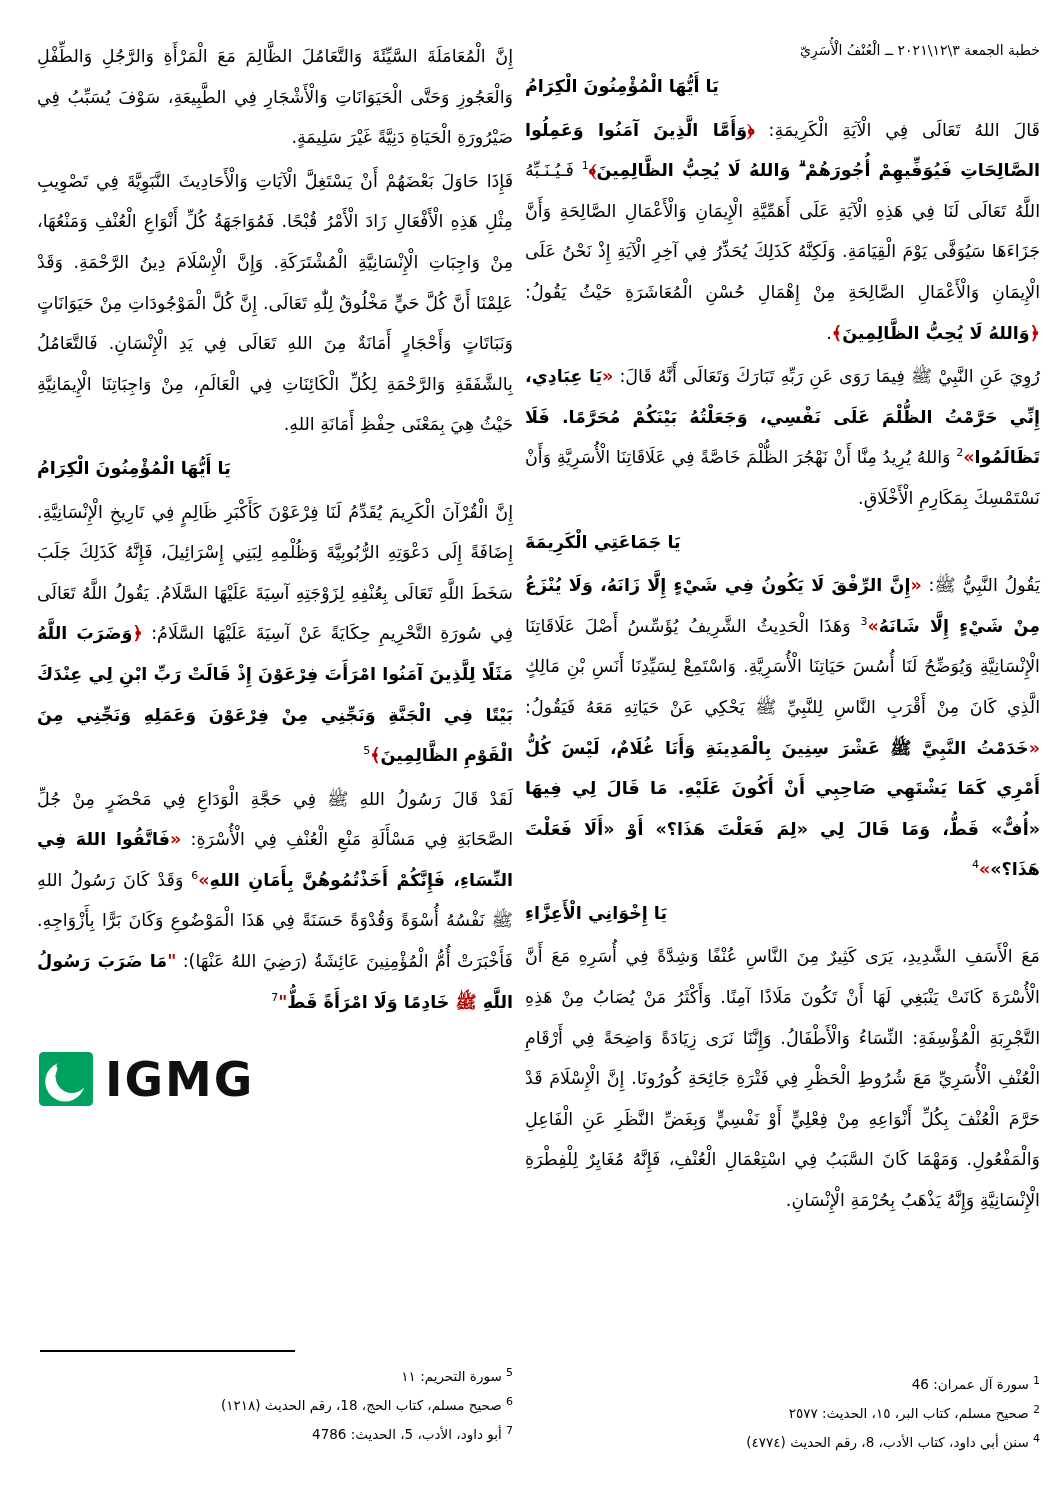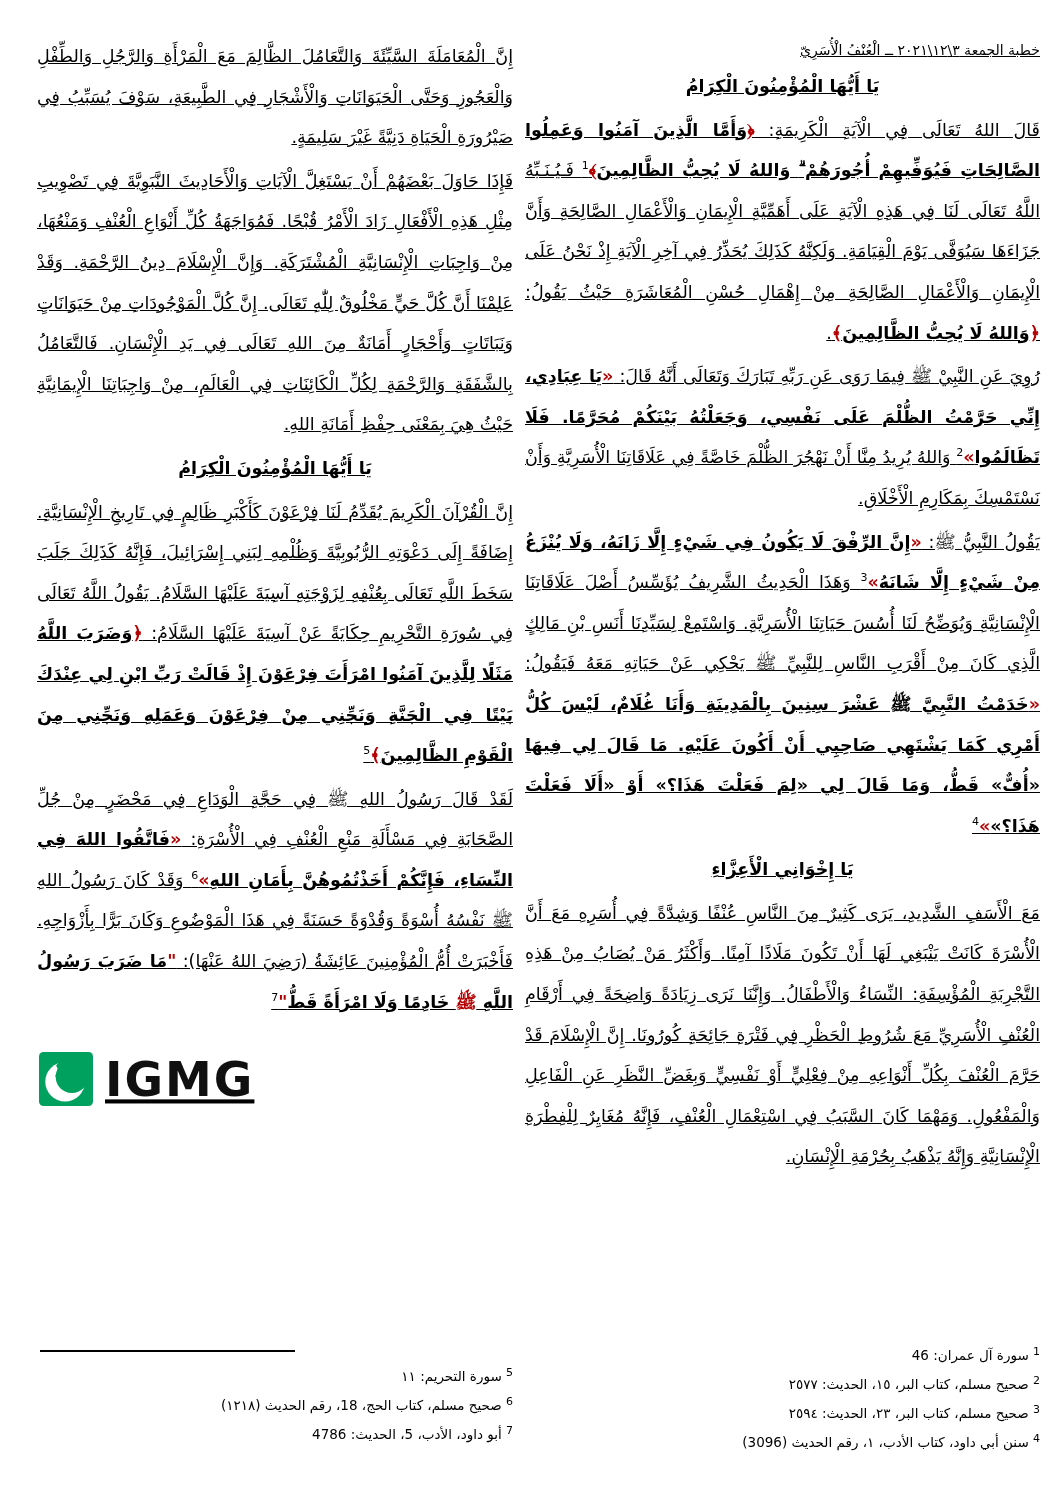--- a/index.html
+++ b/index.html
@@ -13,39 +13,39 @@
     color:#000;
     direction:rtl;
   }
   .columns{
     display:flex;
     direction:rtl;
     gap:12px;
     padding:36px 18px 0 37px;
     box-sizing:border-box;
   }
-  .col{flex:none;text-decoration:underline;}
+  .col{flex:none;}
   .col-right{width:515px;}
   .col-left{width:476px;}
   .doc-header{
     font-size:14px;
     line-height:2.0;
     text-align:right;
     margin-bottom:2px;
     white-space:nowrap;
   }
   .col-content p{
     margin:0 0 3px 0;
     font-size:17.5px;
     line-height:2.32;
     text-align:justify;
   }
   .col-content p.heading{
     font-weight:bold;
-    text-align:center;
+    text-align:left;
   }
   .s-n{font-weight:normal;}
   .s-b{font-weight:bold;}
   .s-r{color:var(--accent-red,#b40000);font-weight:bold;}
   .s-rb{color:var(--accent-red,#b40000);font-weight:bold;}
   sup.fn-ref, .fn sup{
     font-size:11px;
     line-height:0;
     vertical-align:super;
   }
@@ -100,20 +100,21 @@
 <div class="page" style="--accent-red: #b40000;">
 
   <div class="columns">
 
     <div class="col col-right">
       <div class="doc-header">خطبة الجمعة ٣\١٢\٢٠٢١ ــ الْعُنْفُ الْأُسَرِيّ</div>
       <div class="col-content">
           <p class="heading"><span class="s-b">يَا أَيُّهَا الْمُؤْمِنُونَ الْكِرَامُ</span></p>
           <p class="para"><span class="s-n">قَالَ اللهُ تَعَالَى فِي الْآيَةِ الْكَرِيمَةِ: </span><span class="s-r">﴿</span><span class="s-b">وَأَمَّا الَّذِينَ آمَنُوا وَعَمِلُوا الصَّالِحَاتِ فَيُوَفِّيهِمْ أُجُورَهُمْ </span><span class="s-r">ۗ</span><span class="s-b"> وَاللهُ لَا يُحِبُّ الظَّالِمِينَ</span><span class="s-r">﴾</span><sup class="fn-ref">1</sup><span class="s-n"> فَـيُـنَـبِّهُ اللَّهُ تَعَالَى لَنَا فِي هَذِهِ الْآيَةِ عَلَى أَهَمِّيَّةِ الْإِيمَانِ وَالْأَعْمَالِ الصَّالِحَةِ وَأَنَّ جَزَاءَهَا سَيُوَفَّى يَوْمَ الْقِيَامَةِ. وَلَكِنَّهُ كَذَلِكَ يُحَذِّرُ فِي آخِرِ الْآيَةِ إِذْ نَحْنُ عَلَى الْإِيمَانِ وَالْأَعْمَالِ الصَّالِحَةِ مِنْ إِهْمَالِ حُسْنِ الْمُعَاشَرَةِ حَيْثُ يَقُولُ: </span><span class="s-r">﴿</span><span class="s-b">وَاللهُ لَا يُحِبُّ الظَّالِمِينَ</span><span class="s-r">﴾</span><span class="s-n">.</span></p>
           <p class="para"><span class="s-n">رُوِيَ عَنِ النَّبِيْ ﷺ فِيمَا رَوَى عَنِ رَبِّهِ تَبَارَكَ وَتَعَالَى أَنَّهُ قَالَ: </span><span class="s-r">«</span><span class="s-b">يَا عِبَادِي، إِنِّي حَرَّمْتُ الظُّلْمَ عَلَى نَفْسِي، وَجَعَلْتُهُ بَيْنَكُمْ مُحَرَّمًا. فَلَا تَظَالَمُوا</span><span class="s-r">»</span><sup class="fn-ref">2</sup><span class="s-n"> وَاللهُ يُرِيدُ مِنَّا أَنْ نَهْجُرَ الظُّلْمَ خَاصَّةً فِي عَلَاقَاتِنَا الْأُسَرِيَّةِ وَأَنْ نَسْتَمْسِكَ بِمَكَارِمِ الْأَخْلَاقِ.</span></p>
+          <p class="heading"><span class="s-b">يَا جَمَاعَتِي الْكَرِيمَةَ</span></p>
           <p class="para"><span class="s-n">يَقُولُ النَّبِيُّ ﷺ: </span><span class="s-r">«</span><span class="s-b">إِنَّ الرِّفْقَ لَا يَكُونُ فِي شَيْءٍ إِلَّا زَانَهُ، وَلَا يُنْزَعُ مِنْ شَيْءٍ إِلَّا شَانَهُ</span><span class="s-r">»</span><sup class="fn-ref">3</sup><span class="s-n"> وَهَذَا الْحَدِيثُ الشَّرِيفُ يُؤَسِّسُ أَصْلَ عَلَاقَاتِنَا الْإِنْسَانِيَّةِ وَيُوَضِّحُ لَنَا أُسُسَ حَيَاتِنَا الْأُسَرِيَّةِ. وَاسْتَمِعْ لِسَيِّدِنَا أَنَسِ بْنِ مَالِكٍ الَّذِي كَانَ مِنْ أَقْرَبِ النَّاسِ لِلنَّبِيِّ ﷺ يَحْكِي عَنْ حَيَاتِهِ مَعَهُ فَيَقُولُ: </span><span class="s-r">«</span><span class="s-b">خَدَمْتُ النَّبِيَّ ﷺ عَشْرَ سِنِينَ بِالْمَدِينَةِ وَأَنَا غُلَامٌ، لَيْسَ كُلُّ أَمْرِي كَمَا يَشْتَهِي صَاحِبِي أَنْ أَكُونَ عَلَيْهِ. مَا قَالَ لِي فِيهَا «أُفٌّ» قَطُّ، وَمَا قَالَ لِي «لِمَ فَعَلْتَ هَذَا؟» أَوْ «أَلَا فَعَلْتَ هَذَا؟»</span><span class="s-r">»</span><sup class="fn-ref">4</sup></p>
           <p class="heading"><span class="s-b">يَا إِخْوَانِي الْأَعِزَّاءِ</span></p>
           <p class="para"><span class="s-n">مَعَ الْأَسَفِ الشَّدِيدِ، يَرَى كَثِيرٌ مِنَ النَّاسِ عُنْفًا وَشِدَّةً فِي أُسَرِهِ مَعَ أَنَّ الْأُسْرَةَ كَانَتْ يَنْبَغِي لَهَا أَنْ تَكُونَ مَلَاذًا آمِنًا. وَأَكْثَرُ مَنْ يُصَابُ مِنْ هَذِهِ التَّجْرِبَةِ الْمُؤْسِفَةِ: النِّسَاءُ وَالْأَطْفَالُ. وَإِنَّنَا نَرَى زِيَادَةً وَاضِحَةً فِي أَرْقَامِ الْعُنْفِ الْأُسَرِيِّ مَعَ شُرُوطِ الْحَظْرِ فِي فَتْرَةِ جَائِحَةِ كُورُونَا. إِنَّ الْإِسْلَامَ قَدْ حَرَّمَ الْعُنْفَ بِكُلِّ أَنْوَاعِهِ مِنْ فِعْلِيٍّ أَوْ نَفْسِيٍّ وَبِغَضِّ النَّظَرِ عَنِ الْفَاعِلِ وَالْمَفْعُولِ. وَمَهْمَا كَانَ السَّبَبُ فِي اسْتِعْمَالِ الْعُنْفِ، فَإِنَّهُ مُغَايِرٌ لِلْفِطْرَةِ الْإِنْسَانِيَّةِ وَإِنَّهُ يَذْهَبُ بِحُرْمَةِ الْإِنْسَانِ.</span></p>
         </div>
     </div>
 
     <div class="col col-left">
       <div class="col-content">
           <p class="para"><span class="s-n">إِنَّ الْمُعَامَلَةَ السَّيِّئَةَ وَالتَّعَامُلَ الظَّالِمَ مَعَ الْمَرْأَةِ وَالرَّجُلِ وَالطِّفْلِ وَالْعَجُوزِ وَحَتَّى الْحَيَوَانَاتِ وَالْأَشْجَارِ فِي الطَّبِيعَةِ، سَوْفَ يُسَبِّبُ فِي صَيْرُورَةِ الْحَيَاةِ دَنِيَّةً غَيْرَ سَلِيمَةٍ.</span></p>
           <p class="para"><span class="s-n">فَإِذَا حَاوَلَ بَعْضَهُمْ أَنْ يَسْتَغِلَّ الْآيَاتِ وَالْأَحَادِيثَ النَّبَوِيَّةَ فِي تَصْوِيبِ مِثْلِ هَذِهِ الْأَفْعَالِ زَادَ الْأَمْرُ قُبْحًا. فَمُوَاجَهَةُ كُلِّ أَنْوَاعِ الْعُنْفِ وَمَنْعُهَا، مِنْ وَاجِبَاتِ الْإِنْسَانِيَّةِ الْمُشْتَرَكَةِ. وَإِنَّ الْإِسْلَامَ دِينُ الرَّحْمَةِ. وَقَدْ عَلِمْنَا أَنَّ كُلَّ حَيٍّ مَخْلُوقٌ لِلّٰهِ تَعَالَى. إِنَّ كُلَّ الْمَوْجُودَاتِ مِنْ حَيَوَانَاتٍ وَنَبَاتَاتٍ وَأَحْجَارٍ أَمَانَةٌ مِنَ اللهِ تَعَالَى فِي يَدِ الْإِنْسَانِ. فَالتَّعَامُلُ بِالشَّفَقَةِ وَالرَّحْمَةِ لِكُلِّ الْكَائِنَاتِ فِي الْعَالَمِ، مِنْ وَاجِبَاتِنَا الْإِيمَانِيَّةِ حَيْثُ هِيَ بِمَعْنَى حِفْظِ أَمَانَةِ اللهِ.</span></p>
@@ -134,22 +135,21 @@
         <span class="logo-text">IGMG</span>
       </div>
     </div>
 
   </div>
 
   <div class="footnotes footnotes-right">
     <div class="fn-list">
         <div class="fn"><sup>1</sup><span> سورة آل عمران: 46</span></div>
         <div class="fn"><sup>2</sup><span> صحيح مسلم، كتاب البر، ١٥، الحديث: ٢٥٧٧</span></div>
-        <div class="fn"><sup>3</sup><span> صحيح مسلم، كتاب البر، ٢٣، الحديث: ٢٥٩٤</span></div>
-        <div class="fn"><sup>4</sup><span> سنن أبي داود، كتاب الأدب، ١، رقم الحديث (3096)</span></div>
+        <div class="fn"><sup>4</sup><span> سنن أبي داود، كتاب الأدب، 8، رقم الحديث (٤٧٧٤)</span></div>
       </div>
   </div>
 
   <div class="footnotes footnotes-left">
     <div class="fn-sep"></div>
     <div class="fn-list">
         <div class="fn"><sup>5</sup><span> سورة التحريم: ١١</span></div>
         <div class="fn"><sup>6</sup><span> صحيح مسلم، كتاب الحج، 18، رقم الحديث (١٢١٨)</span></div>
         <div class="fn"><sup>7</sup><span> أبو داود، الأدب، 5، الحديث: 4786</span></div>
       </div>

